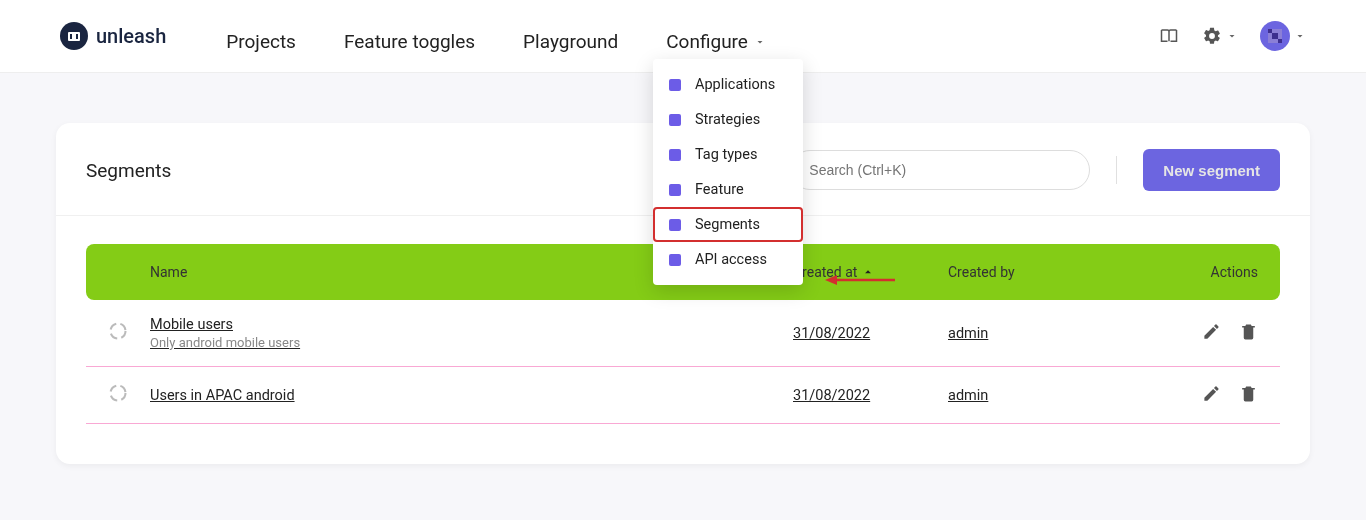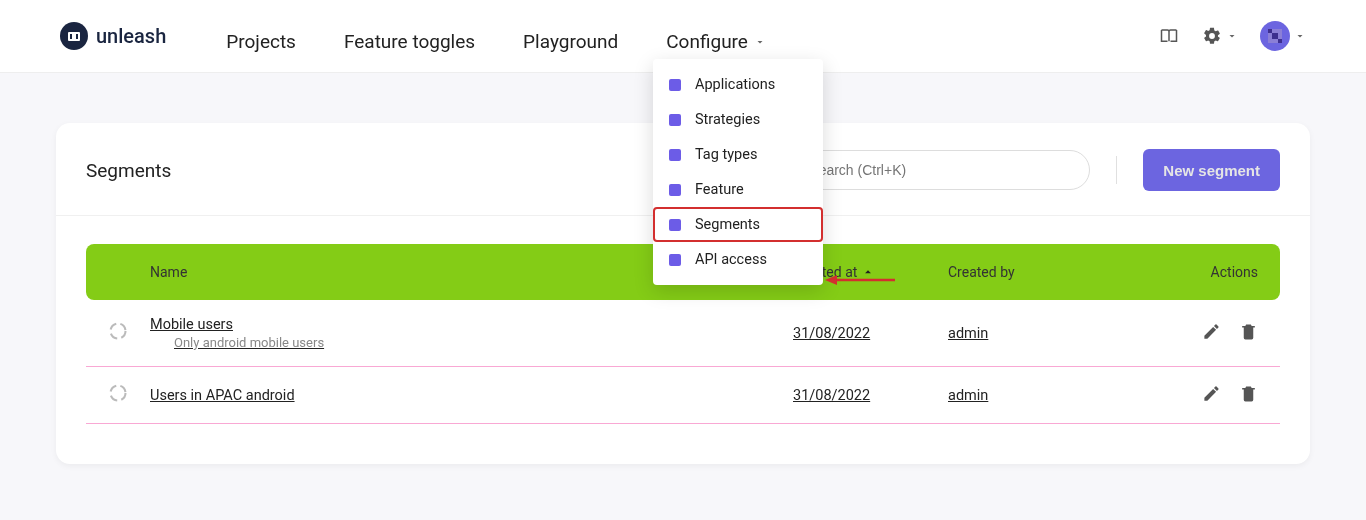--- a/index.html
+++ b/index.html
@@ -10,42 +10,42 @@
     .logo-text { font-size: 20px; font-weight: 500; color: #1a2540; letter-spacing: 0; }
     .nav { display: flex; gap: 48px; }
     .nav-item { color: #222; font-size: 19px; cursor: pointer; display: flex; align-items: center; gap: 6px; margin-top: 11px; }
     .spacer { flex: 1; }
     .top-right { display: flex; align-items: center; gap: 22px; }
     .docs-icon { width: 22px; height: 18px; color: #565656; }
     .gear-wrap { display: flex; align-items: center; gap: 4px; cursor: pointer; color: #565656; }
     .avatar { width: 30px; height: 30px; background: #6c65e0; border-radius: 50%; display: flex; align-items: center; justify-content: center; }
     .avatar-wrap { display: flex; align-items: center; gap: 4px; cursor: pointer; color: #565656; }
     .chev { fill: #666; }
-    .dropdown { position: absolute; left: 653px; top: 59px; width: 170px; background: #fff; border-radius: 4px; box-shadow: 0 6px 20px rgba(0,0,0,0.15); z-index: 20; padding: 8px 0; }
+    .dropdown { position: absolute; left: 653px; top: 59px; width: 150px; background: #fff; border-radius: 4px; box-shadow: 0 6px 20px rgba(0,0,0,0.15); z-index: 20; padding: 8px 0; }
     .dropdown-item { display: flex; align-items: center; gap: 14px; padding: 9px 16px; cursor: pointer; font-size: 14.5px; color: #222; }
     .dropdown-item.selected { outline: 2px solid #d32f2f; outline-offset: -2px; border-radius: 4px; }
     .dd-square { width: 12px; height: 12px; background: #6c5ce7; border-radius: 2px; }
     .arrow-annotation { position: absolute; left: 825px; top: 272px; z-index: 25; pointer-events: none; }
     .card { background: #fff; margin: 50px 56px 0; border-radius: 14px; box-shadow: 0 2px 6px rgba(0,0,0,0.05); padding-bottom: 40px; }
     .card-header { display: flex; align-items: center; padding: 26px 30px 24px; border-bottom: 1px solid #f0f0f0; }
     .card-title { font-size: 19px; font-weight: 400; color: #222; }
     .search-wrap { margin-left: auto; }
     .search-input { width: 300px; height: 40px; border: 1px solid #ddd; border-radius: 999px; padding: 0 18px; font-size: 14px; outline: none; }
     .divider { width: 1px; height: 28px; background: #e0e0e0; margin: 0 26px; }
     .new-btn { background: #6c65e0; color: #e5e5e5; border: none; border-radius: 6px; padding: 0 20px; height: 42px; font-size: 15px; font-weight: 600; cursor: pointer; }
     .table-wrap { padding: 28px 30px 0; }
     .thead { display: flex; background: #84cc16; border-radius: 8px; height: 56px; align-items: center; padding: 0 22px; font-size: 14px; color: #333; }
     .col-icon { width: 42px; }
     .col-name { flex: 1; }
     .col-date { width: 155px; display: flex; align-items: center; gap: 4px; }
     .col-by { width: 210px; }
     .col-actions { width: 100px; text-align: right; display: flex; justify-content: flex-end; gap: 18px; }
     .trow { display: flex; align-items: center; padding: 16px 22px; border-bottom: 1px solid #f9a8d4; font-size: 14.5px; color: #222; text-decoration: underline; }
     .seg-icon { width: 20px; height: 20px; }
-    .row-sub { color: #888; font-size: 13px; margin-top: 2px; margin-left: 24px; }
+    .row-sub { color: #888; font-size: 13px; margin-top: 2px; }
     .action-btn { color: #555; cursor: pointer; }
     .sort-arrow { fill: #222; }
   </style>
 </head>
 <body>
 
 <div class="topbar">
   <div class="logo">
     <div class="logo-badge">
       <svg width="14" height="14" viewBox="0 0 14 14">

